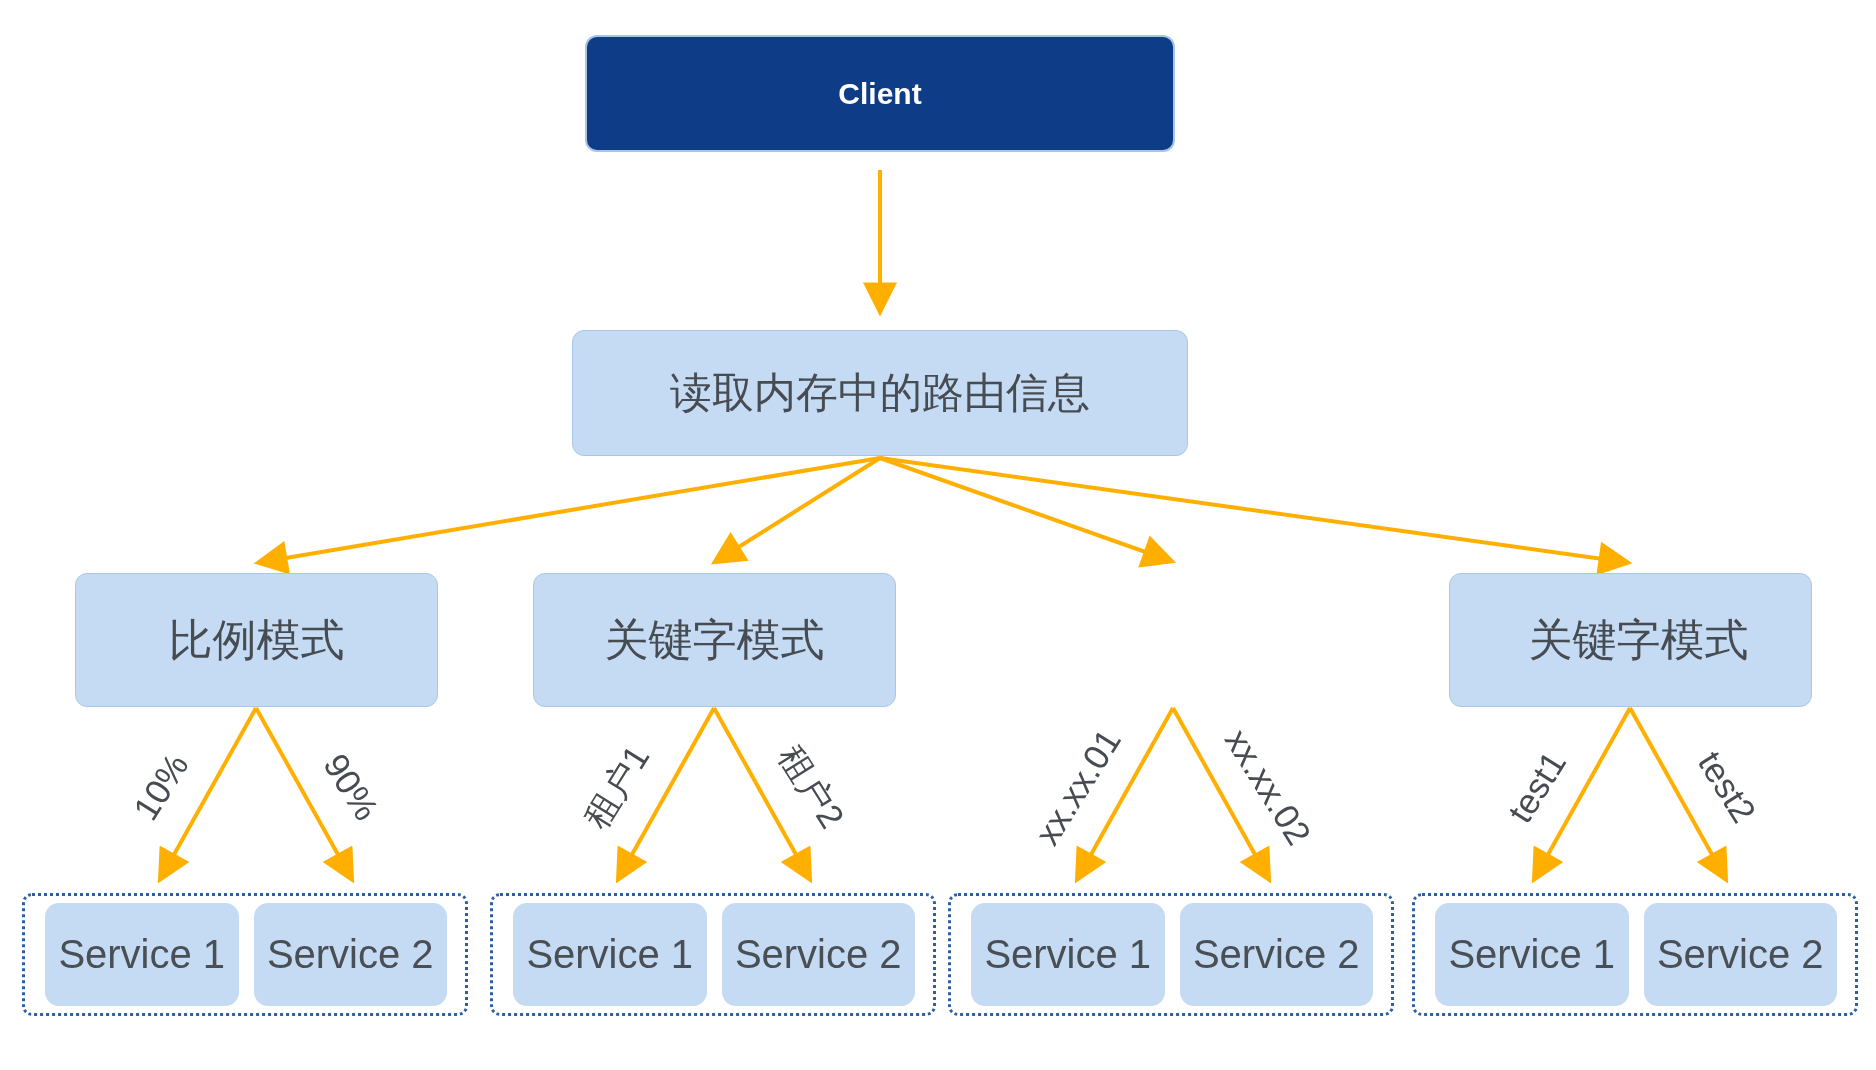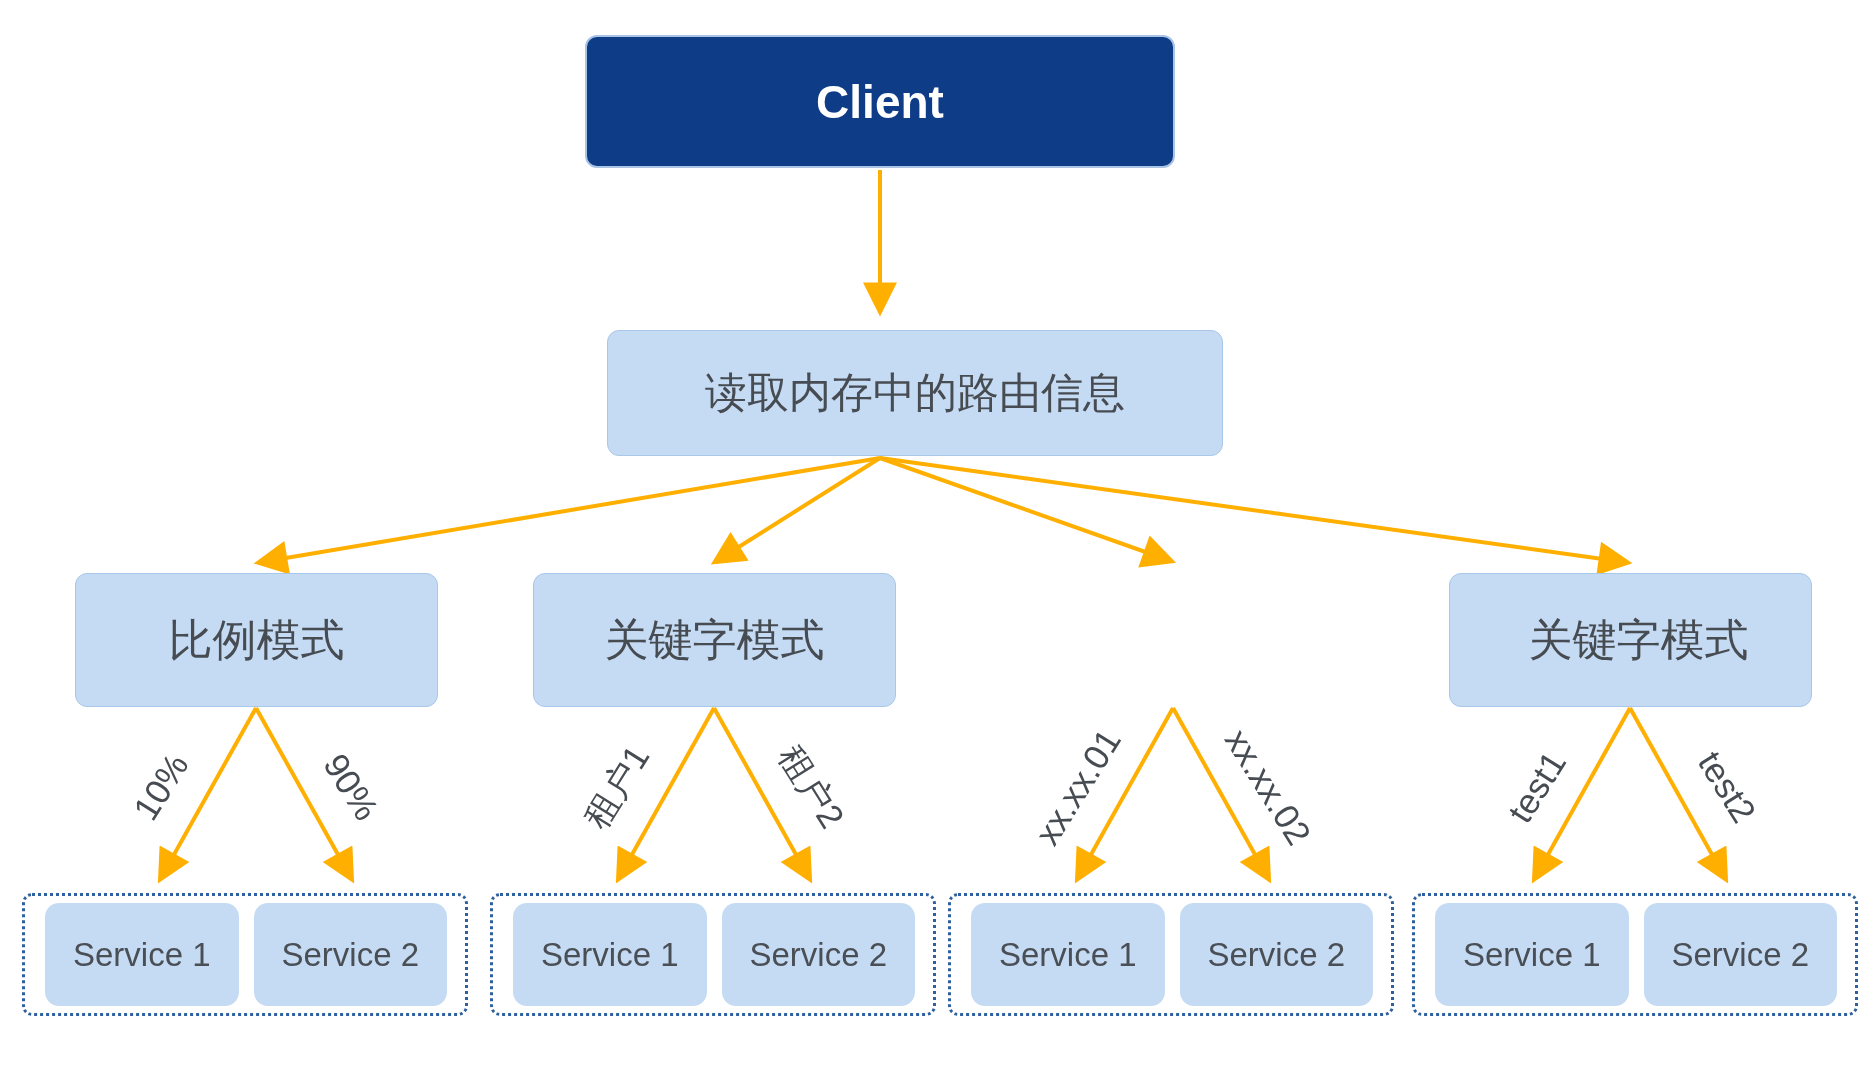--- a/index.html
+++ b/index.html
@@ -12,32 +12,32 @@
   }
   .connectors{position:absolute;left:0;top:0;width:1876px;height:1070px;pointer-events:none;}
   .node{
     position:absolute;
     display:flex;align-items:center;justify-content:center;
     box-sizing:border-box;
     border-radius:12px;
     text-align:center;
   }
   .client{
-    left:585px;top:35px;width:590px;height:133px;
+    left:585px;top:35px;width:590px;height:117px;
     background:#0e3c87;
     border:2px solid #aac4e6;
     color:#ffffff;
-    font-size:46px;font-weight:700;
+    font-size:30px;font-weight:700;
   }
   .router{
     left:572px;top:330px;width:616px;height:126px;
     background:#c5dbf3;
     border:1px solid #a9c7e8;
     color:#474c53;
-    font-size:42px;font-weight:500;margin-left:35px;
+    font-size:42px;font-weight:500;
   }
   .mode{
     top:573px;width:363px;height:134px;
     background:#c5dbf3;
     border:1px solid #a9c7e8;
     color:#474c53;
     font-size:44px;font-weight:500;
   }
   .edge-label{
     position:absolute;
@@ -57,21 +57,21 @@
     display:flex;align-items:center;
     gap:15px;
     padding:0 18px 0 20px;
   }
   .service-box{
     flex:1;height:103px;
     background:#c5dbf3;
     border-radius:14px;
     display:flex;align-items:center;justify-content:center;
     color:#4a4e55;
-    font-size:33px;font-weight:400;
+    font-size:40px;font-weight:400;
   }
 </style>
 </head>
 <body>
 
 <div class="canvas">
 
   <svg class="connectors" viewBox="0 0 1876 1070" xmlns="http://www.w3.org/2000/svg">
     <defs>
       <marker id="ah" markerUnits="userSpaceOnUse" markerWidth="42" markerHeight="34" viewBox="0 0 10 10" refX="7.5" refY="5" orient="auto">

